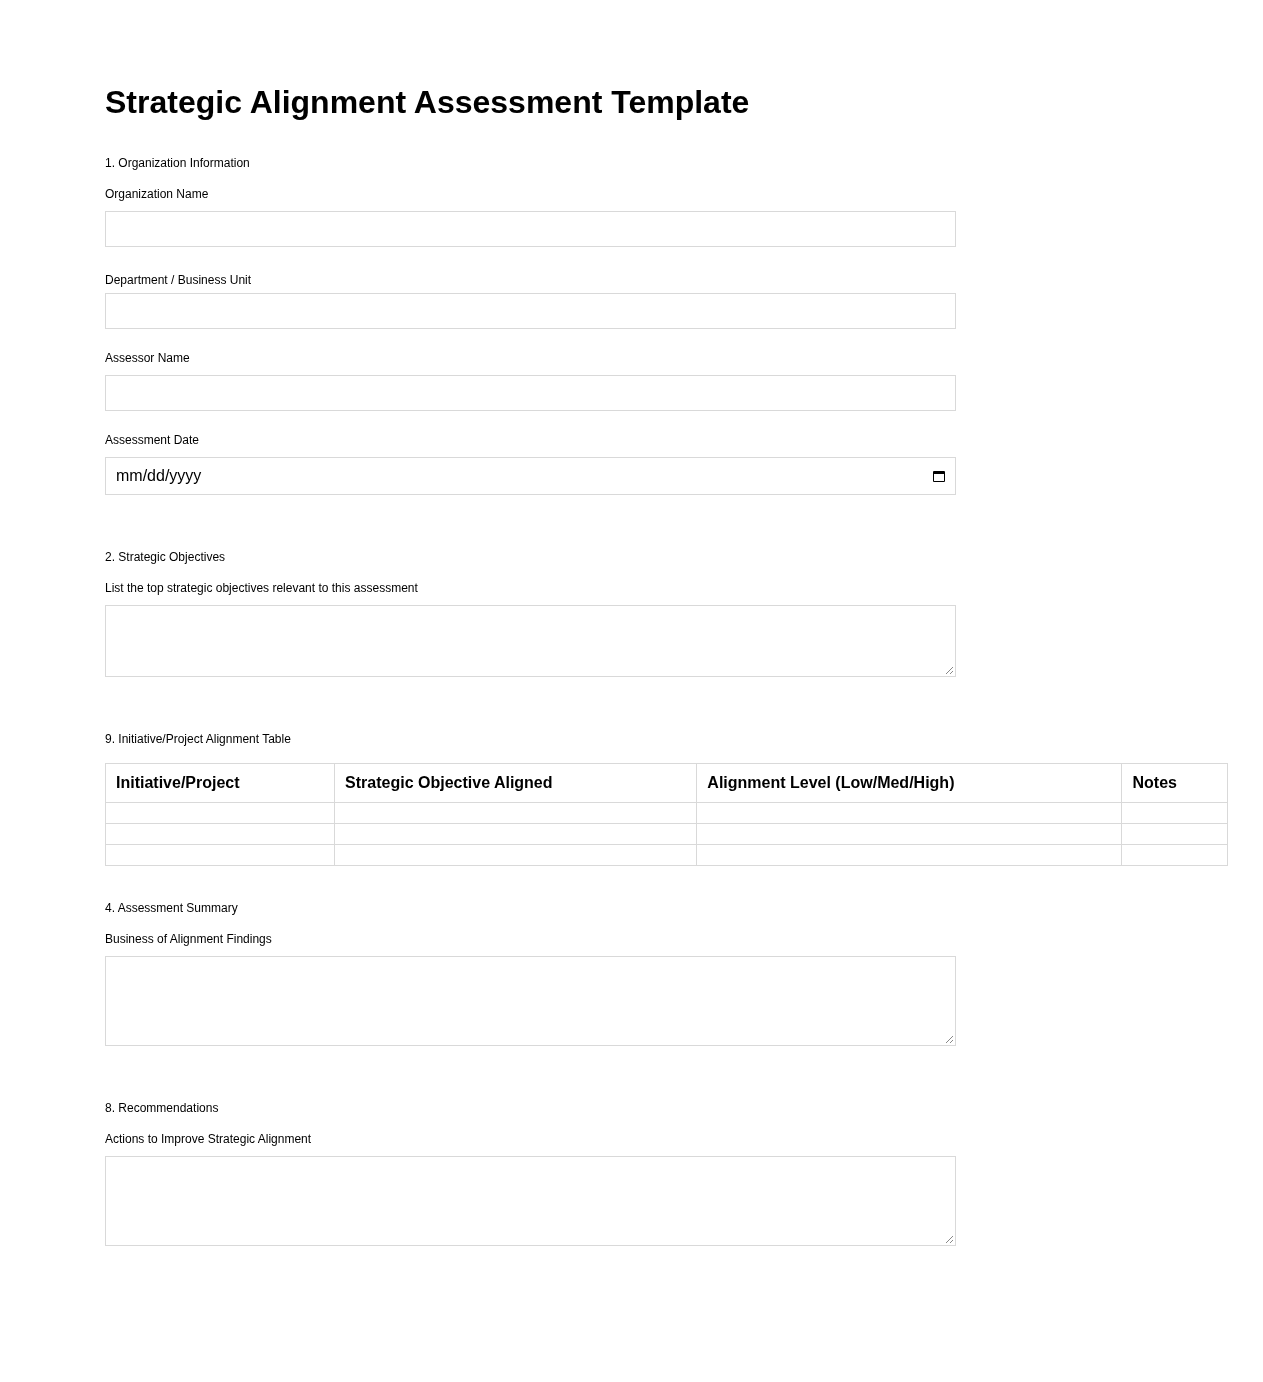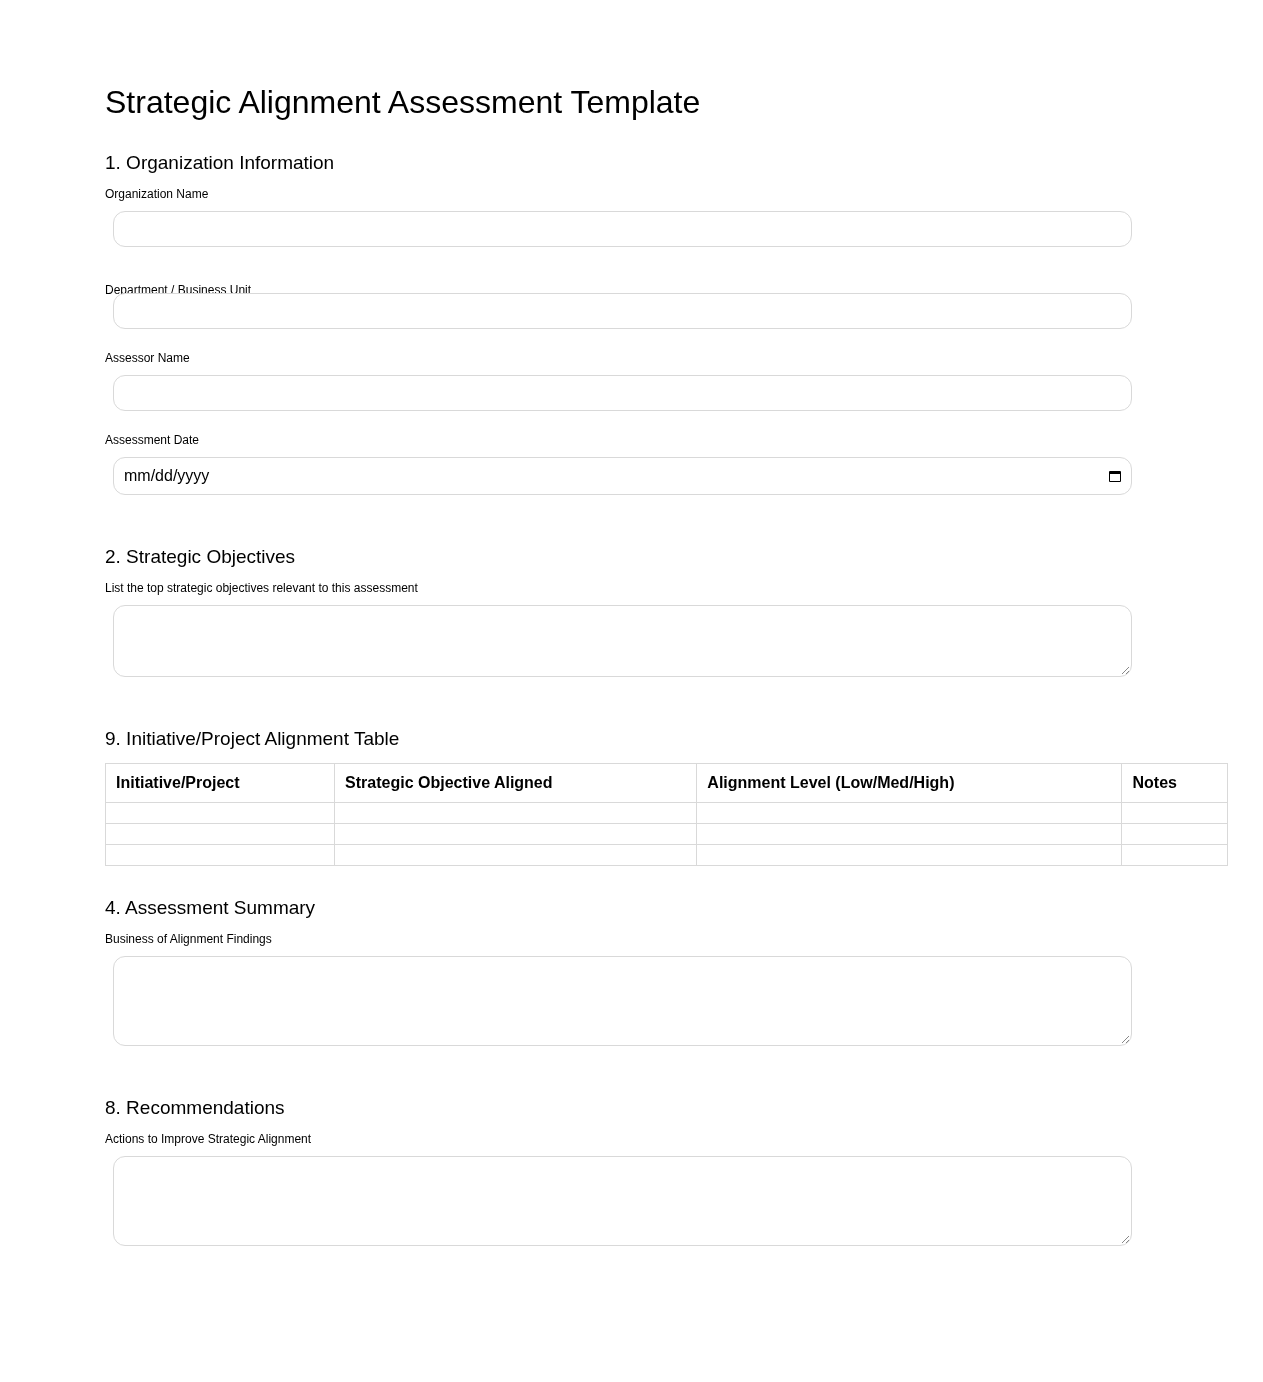--- a/index.html
+++ b/index.html
@@ -1,21 +1,21 @@
 <!DOCTYPE html>
 <html><head>
 <meta charset="utf-8">
 <style>
   html, body { margin:0; padding:0; background:#fff; }
   body { font-family: "Liberation Sans", sans-serif; color:#000; width:1263px; height:1382px; position:relative; }
   .container { position:absolute; left:105px; top:0; width:1053px; }
-  h1 { position:absolute; left:0; top:80px; margin:0; font-size:32px; font-weight:normal; line-height:44px; white-space:nowrap; }
-  .section-title { position:absolute; left:0; margin:0; font-size:19px; font-weight:normal; line-height:24px; white-space:nowrap; }
+  h1 { position:absolute; left:0; top:80px; margin:0; font-size:32px; font-weight:bold; line-height:44px; white-space:nowrap; }
+  .section-title { position:absolute; left:0; margin:0; font-size:12px; font-weight:normal; line-height:24px; white-space:nowrap; }
   .label { position:absolute; left:0; font-size:12px; line-height:20px; white-space:nowrap; }
-  .input { position:absolute; left:8px; width:1019px; box-sizing:border-box; border:1px solid #d9d9d9; border-radius:12px; background:#fff; }
+  .input { position:absolute; left:0; width:851px; box-sizing:border-box; border:1px solid #d9d9d9; border-radius:0; background:#fff; }
   .input.text { height:36px; }
   .input.date { height:38px; display:flex; align-items:center; justify-content:space-between; padding:0 10px; font-size:16px; }
   .input.area { position:absolute; }
   .resize { position:absolute; right:2px; bottom:2px; width:8px; height:8px; }
   .cal { width:12px; height:11px; border:1.5px solid #000; border-top-width:3px; box-sizing:border-box; border-radius:1px; }
   table { position:absolute; left:0; top:763px; width:1123px; border-collapse:collapse; font-size:16px; }
   th, td { border:1px solid #d9d9d9; text-align:left; padding:0 10px; }
   th { height:38px; font-weight:bold; }
   td { height:20px; }
 </style>
@@ -23,21 +23,21 @@
 <body>
 
 <div class="container">
   <h1>Strategic Alignment Assessment Template</h1>
 
   <h2 class="section-title" style="top:151px">1. Organization Information</h2>
 
   <div class="label" style="top:184px">Organization Name</div>
   <div class="input text" style="top:211px"></div>
 
-  <div class="label" style="top:280px">Department / Business Unit</div>
+  <div class="label" style="top:270px">Department / Business Unit</div>
   <div class="input text" style="top:293px"></div>
 
   <div class="label" style="top:348px">Assessor Name</div>
   <div class="input text" style="top:375px"></div>
 
   <div class="label" style="top:430px">Assessment Date</div>
   <div class="input date" style="top:457px">
     <span>mm/dd/yyyy</span>
     <span class="cal"></span>
   </div>

